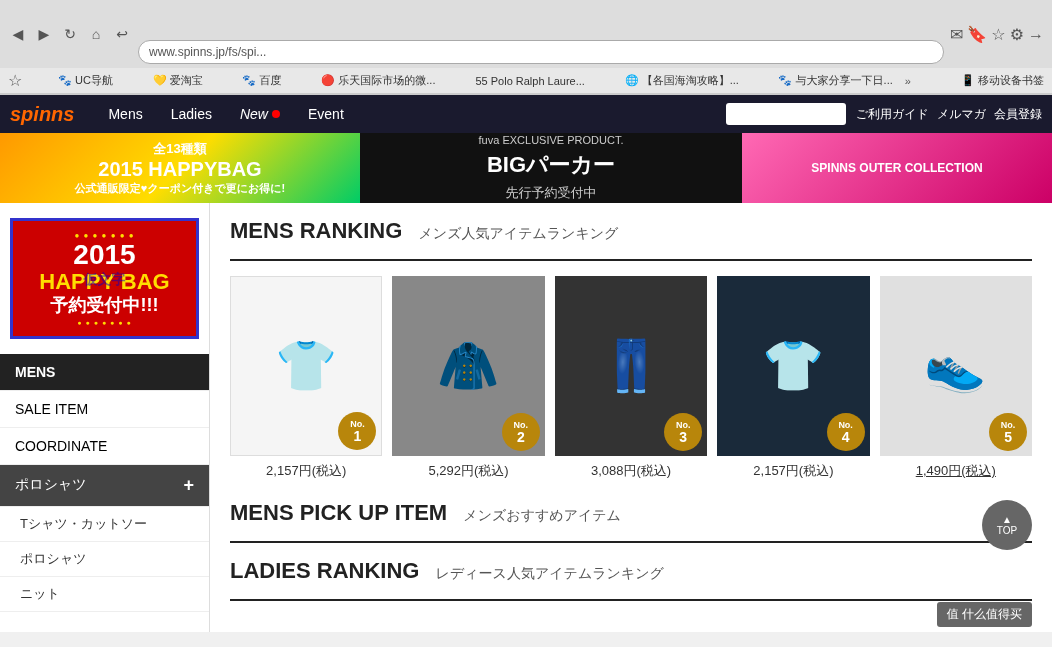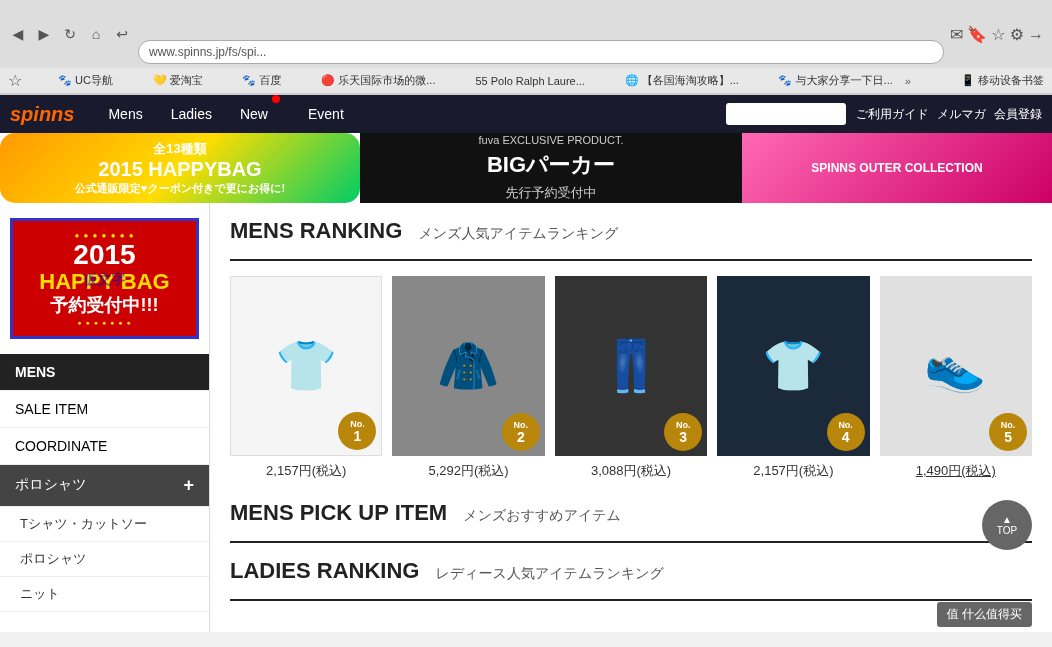--- a/index.html
+++ b/index.html
@@ -18,30 +18,30 @@
     .more-btn { font-size: 11px; color: #555; cursor: pointer; padding: 1px 4px; }
 
     
     .site-wrapper { background: white; min-height: 500px; }
 
     
     .top-nav { background: #1a1a2e; display: flex; align-items: center; padding: 0 10px; height: 38px; }
     .logo { color: #ff6600; font-size: 20px; font-weight: bold; font-style: italic; margin-right: 20px; }
     .nav-links { display: flex; gap: 0; }
     .nav-link { color: white; text-decoration: none; font-size: 14px; padding: 0 14px; line-height: 38px; cursor: pointer; }
-    .nav-link.new-link { position: relative; display: flex; gap: 4px; }
+    .nav-link.new-link { position: relative; display: flex; align-items: center; gap: 4px; font-style: italic; }
     .new-dot { width: 8px; height: 8px; background: red; border-radius: 50%; display: inline-block; }
     .nav-search { margin-left: auto; }
     .nav-search input { padding: 4px 8px; border-radius: 3px; border: none; font-size: 12px; }
     .nav-right { margin-left: 10px; display: flex; gap: 8px; }
     .nav-right-link { color: white; font-size: 12px; text-decoration: none; cursor: pointer; }
 
     
     .banner-area { display: flex; height: 70px; overflow: hidden; }
-    .banner-left { background: linear-gradient(135deg, #ff6600 0%, #ffcc00 50%, #00cc00 100%); flex: 0 0 360px; display: flex; align-items: center; justify-content: center; padding: 8px; border-radius: 15px; }
+    .banner-left { background: linear-gradient(135deg, #ff6600 0%, #ffcc00 50%, #00cc00 100%); flex: 0 0 360px; display: flex; align-items: center; justify-content: center; padding: 8px; }
     .banner-left-text { color: white; font-size: 13px; font-weight: bold; text-align: center; }
     .banner-center { flex: 1; background: #1a1a2e; display: flex; align-items: center; justify-content: center; color: white; font-size: 13px; gap: 20px; }
     .banner-right { flex: 0 0 300px; background: linear-gradient(135deg, #ff69b4 0%, #ff1493 100%); display: flex; align-items: center; justify-content: center; color: white; font-size: 12px; font-weight: bold; }
 
     
     .main-content { display: flex; }
 
     
     .sidebar { width: 210px; flex-shrink: 0; border-right: 1px solid #ddd; padding-bottom: 20px; }
     .sidebar-banner { margin: 15px 10px; border: 3px solid #3333cc; }

